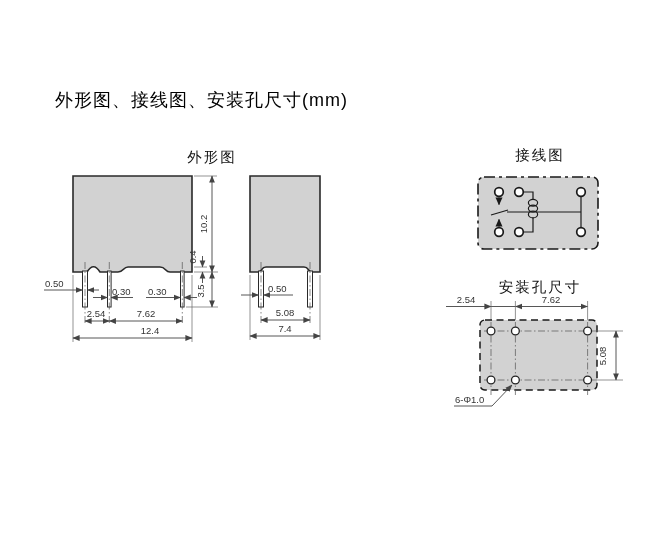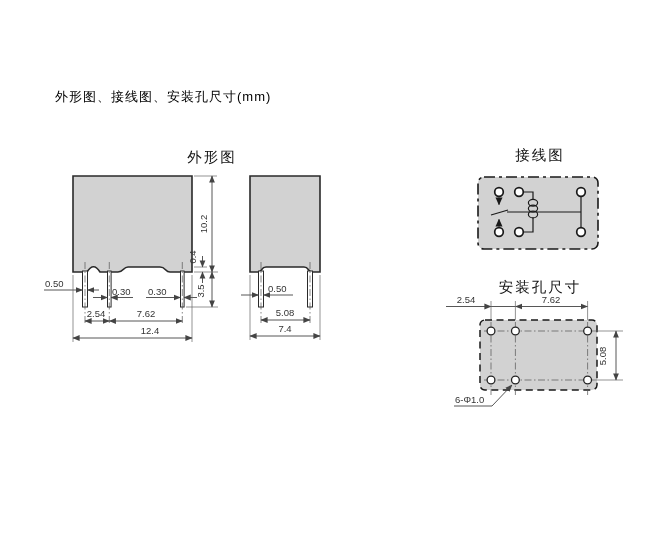--- a/index.html
+++ b/index.html
@@ -1,18 +1,18 @@
 <!DOCTYPE html>
 <html><head>
 <meta charset="utf-8">
 <style>
   html,body{margin:0;padding:0;background:#fff;}
   .page{position:relative;width:669px;height:550px;background:#ffffff;overflow:hidden;
         font-family:"Liberation Sans","DejaVu Sans",sans-serif;}
-  .title{position:absolute;left:55px;top:88px;font-size:13px;color:#000;letter-spacing:1px;font-weight:500;}
+  .title{position:absolute;left:55px;top:88px;font-size:18px;color:#000;letter-spacing:1px;font-weight:500;}
   svg{position:absolute;left:0;top:0;}
   text{font-family:"Liberation Sans","DejaVu Sans",sans-serif;}
   .dim{font-size:9.5px;fill:#333;}
   .figlabel{font-size:14.5px;fill:#111;letter-spacing:2px;}
   .outline{fill:#d2d2d2;stroke:#2a2a2a;stroke-width:1.6;}
   .pinrect{fill:#ffffff;stroke:#2a2a2a;stroke-width:1;}
   .dimline{stroke:#444;stroke-width:0.9;fill:none;}
   .extline{stroke:#666;stroke-width:0.7;fill:none;}
   .cline{stroke:#555;stroke-width:0.7;fill:none;stroke-dasharray:7 2.5 1.5 2.5;}
   .schem{stroke:#1a1a1a;stroke-width:1.2;fill:none;}

